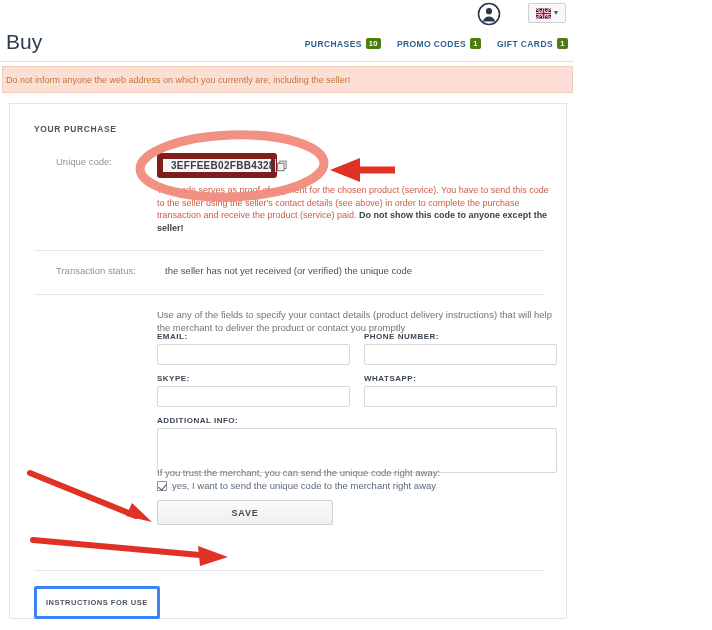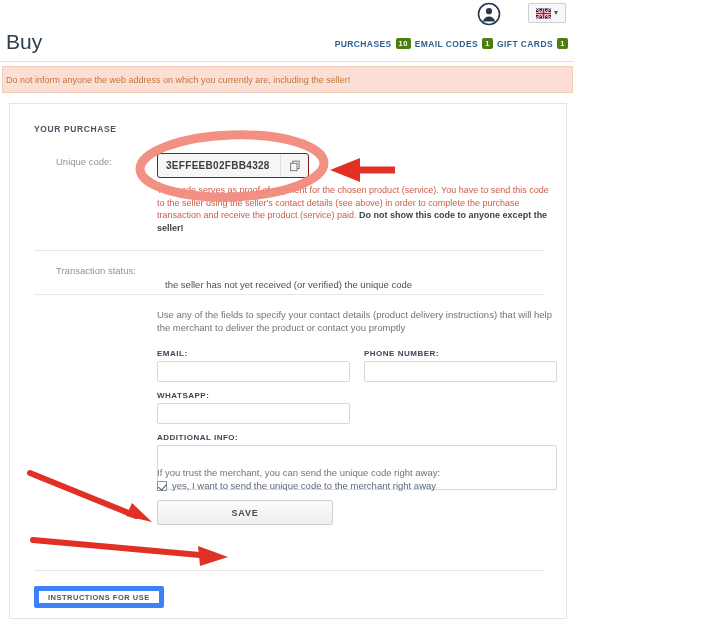--- a/index.html
+++ b/index.html
@@ -67,21 +67,21 @@
     font-size: 21px;
     color: #2d3c4e;
     font-weight: normal;
     letter-spacing: 0px;
   }
   .navlinks {
     position: absolute;
     right: 6px; top: 10px;
     display: flex;
     align-items: center;
-    gap: 4px;
+    gap: 16px;
   }
   .navlink {
     display: flex;
     align-items: center;
     gap: 4px;
     font-size: 8.5px;
     font-weight: bold;
     color: #2f5f8f;
     letter-spacing: 0.4px;
     text-decoration: none;
@@ -143,22 +143,22 @@
     color: #8d949c;
     line-height: 13px;
     width: 110px;
     margin-left: 22px;
   }
 
   
   .code-box {
     position: absolute;
     left: 147px; top: 49px;
-    width: 152px; height: 25px;
-    border: 1px solid #7f1d1d;
+    width: 120px; height: 25px;
+    border: 6px solid #7f1d1d;
     background: #f6f6f6;
     border-radius: 3px;
     display: flex;
     align-items: center;
   }
   .code-val {
     flex: 1;
     padding-left: 8px;
     font-size: 10px;
     font-weight: bold;
@@ -186,37 +186,37 @@
   .hr {
     position: absolute;
     left: 24px;
     width: 510px;
     height: 1px;
     background: #e6e6e6;
   }
 
   .status-val {
     position: absolute;
-    left: 147px; top: 175px;
+    left: 147px; top: 161px;
     font-size: 9.5px;
     color: #4c5057;
     padding-left: 8px;
   }
 
   .contact-note {
     position: absolute;
     left: 147px; top: 204px;
     width: 400px;
     font-size: 9.5px;
     line-height: 13px;
     color: #6e757d;
   }
 
   
-  .form-area { position: absolute; left: 147px; top: 245px; width: 400px; }
+  .form-area { position: absolute; left: 147px; top: 228px; width: 400px; }
   .fld-label {
     font-size: 8px;
     font-weight: bold;
     color: #3c4755;
     letter-spacing: 0.5px;
     margin-bottom: 3px;
     display: block;
   }
   .fld-input {
     width: 100%;
@@ -295,24 +295,24 @@
     font-weight: bold;
     letter-spacing: 0.8px;
     color: #444b53;
     cursor: pointer;
     font-family: "Liberation Sans", sans-serif;
   }
 
   .instr-btn {
     position: absolute;
     left: 24px; top: 482px;
-    height: 22px;
+    height: 33px;
     padding: 0 9px;
     background: #fff;
-    border: 5px solid #3b82f6;
+    border: 3px solid #3b82f6;
     border-radius: 2px;
     font-size: 7.5px;
     font-weight: bold;
     letter-spacing: 0.5px;
     color: #4a5563;
     cursor: pointer;
     font-family: "Liberation Sans", sans-serif;
   }
 
   
@@ -362,21 +362,21 @@
 
     <div class="navrow">
       <div class="brand">Buy</div>
 
       <div class="navlinks">
         <a class="navlink">
           <span>PURCHASES</span>
           <span class="badge">10</span>
         </a>
         <a class="navlink">
-          <span>EMAIL CODES</span>
+          <span>PROMO CODES</span>
           <span class="badge">1</span>
         </a>
         <a class="navlink">
           <span>GIFT CARDS</span>
           <span class="badge">1</span>
         </a>
       </div>
     </div>
 
     <div class="warnbar">
@@ -416,20 +416,24 @@
         <div class="grid2">
           <div>
             <label class="fld-label">EMAIL:</label>
             <input class="fld-input" type="text" value="" style="">
           </div>
           <div>
             <label class="fld-label">PHONE NUMBER:</label>
             <input class="fld-input" type="text" value="" style="">
           </div>
           <div>
+            <label class="fld-label">SKYPE:</label>
+            <input class="fld-input" type="text" value="" style="">
+          </div>
+          <div>
             <label class="fld-label">WHATSAPP:</label>
             <input class="fld-input" type="text" value="" style="">
           </div>
         </div>
 
         <div style="margin-top:9px;">
           <label class="fld-label">ADDITIONAL INFO:</label>
           <textarea class="fld-ta" placeholder="" style=""></textarea>
         </div>
       </div>

